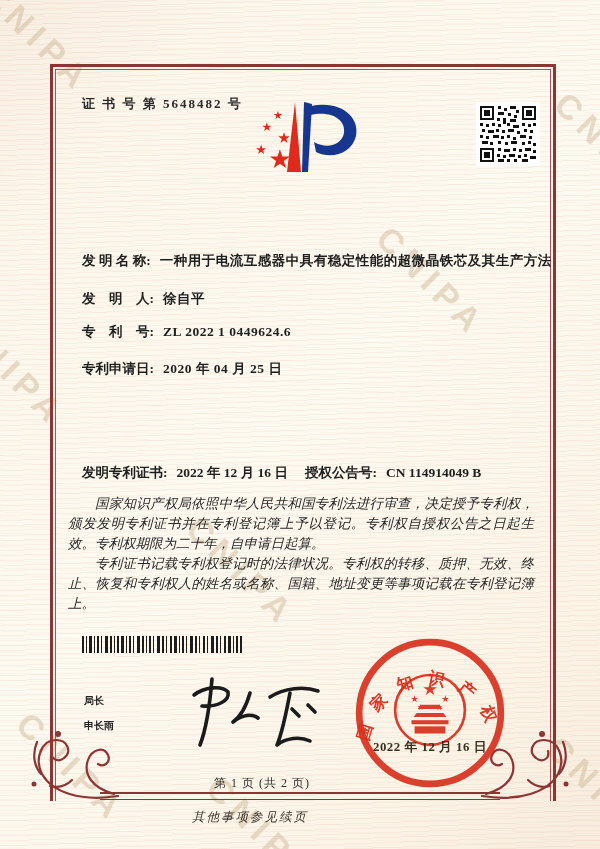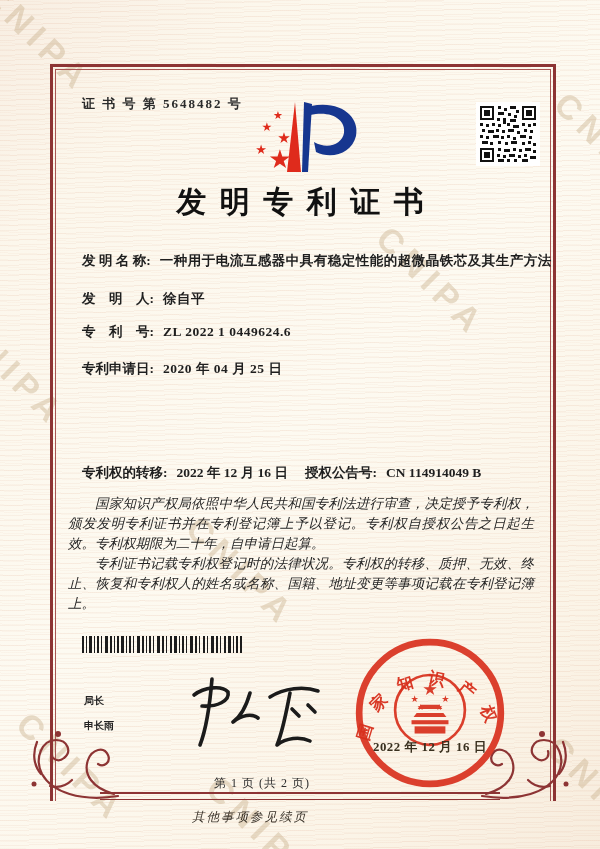--- a/index.html
+++ b/index.html
@@ -192,36 +192,35 @@
       <rect x="38" y="49" width="3" height="3"></rect>
         <rect x="44" y="48" width="3" height="3"></rect>
         <rect x="50" y="50" width="6" height="3"></rect>
       <rect x="18" y="53" width="6" height="3"></rect>
         <rect x="27" y="53" width="3" height="3"></rect>
         <rect x="34" y="53" width="3" height="3"></rect>
         <rect x="42" y="53" width="6" height="3"></rect>
     </g>
   </svg>
 
-  <div class="title">发明专利证书</div>
 
   <div class="row" style="top:290px;">
     <span class="flabel">发　明　人:</span><span class="fvalue">徐自平</span>
   </div>
   <div class="row" style="top:252px;">
     <span class="flabel">发 明 名 称:</span><span class="fvalue">一种用于电流互感器中具有稳定性能的超微晶铁芯及其生产方法</span>
   </div>
   <div class="row" style="top:323px;">
     <span class="flabel">专　利　号:</span><span class="fvalue">ZL 2022 1 0449624.6</span>
   </div>
   <div class="row" style="top:360px;">
     <span class="flabel">专利申请日:</span><span class="fvalue">2020 年 04 月 25 日</span>
   </div>
   <div class="row2" style="left:82px; top:464px;">
-    <span class="flabel">专利权的转移:</span><span class="fvalue" style="margin-left:9px;">2022 年 12 月 16 日</span>
+    <span class="flabel">发明专利证书:</span><span class="fvalue" style="margin-left:9px;">2022 年 12 月 16 日</span>
   </div>
   <div class="row2" style="left:305px; top:464px;">
     <span class="flabel">授权公告号:</span><span class="fvalue" style="margin-left:9px;">CN 114914049 B</span>
   </div>
 
   <div class="paras">
     <p>国家知识产权局依照中华人民共和国专利法进行审查，决定授予专利权，颁发发明专利证书并在专利登记簿上予以登记。专利权自授权公告之日起生效。专利权期限为二十年，自申请日起算。</p>
     <p>专利证书记载专利权登记时的法律状况。专利权的转移、质押、无效、终止、恢复和专利权人的姓名或名称、国籍、地址变更等事项记载在专利登记簿上。</p>
   </div>
 

